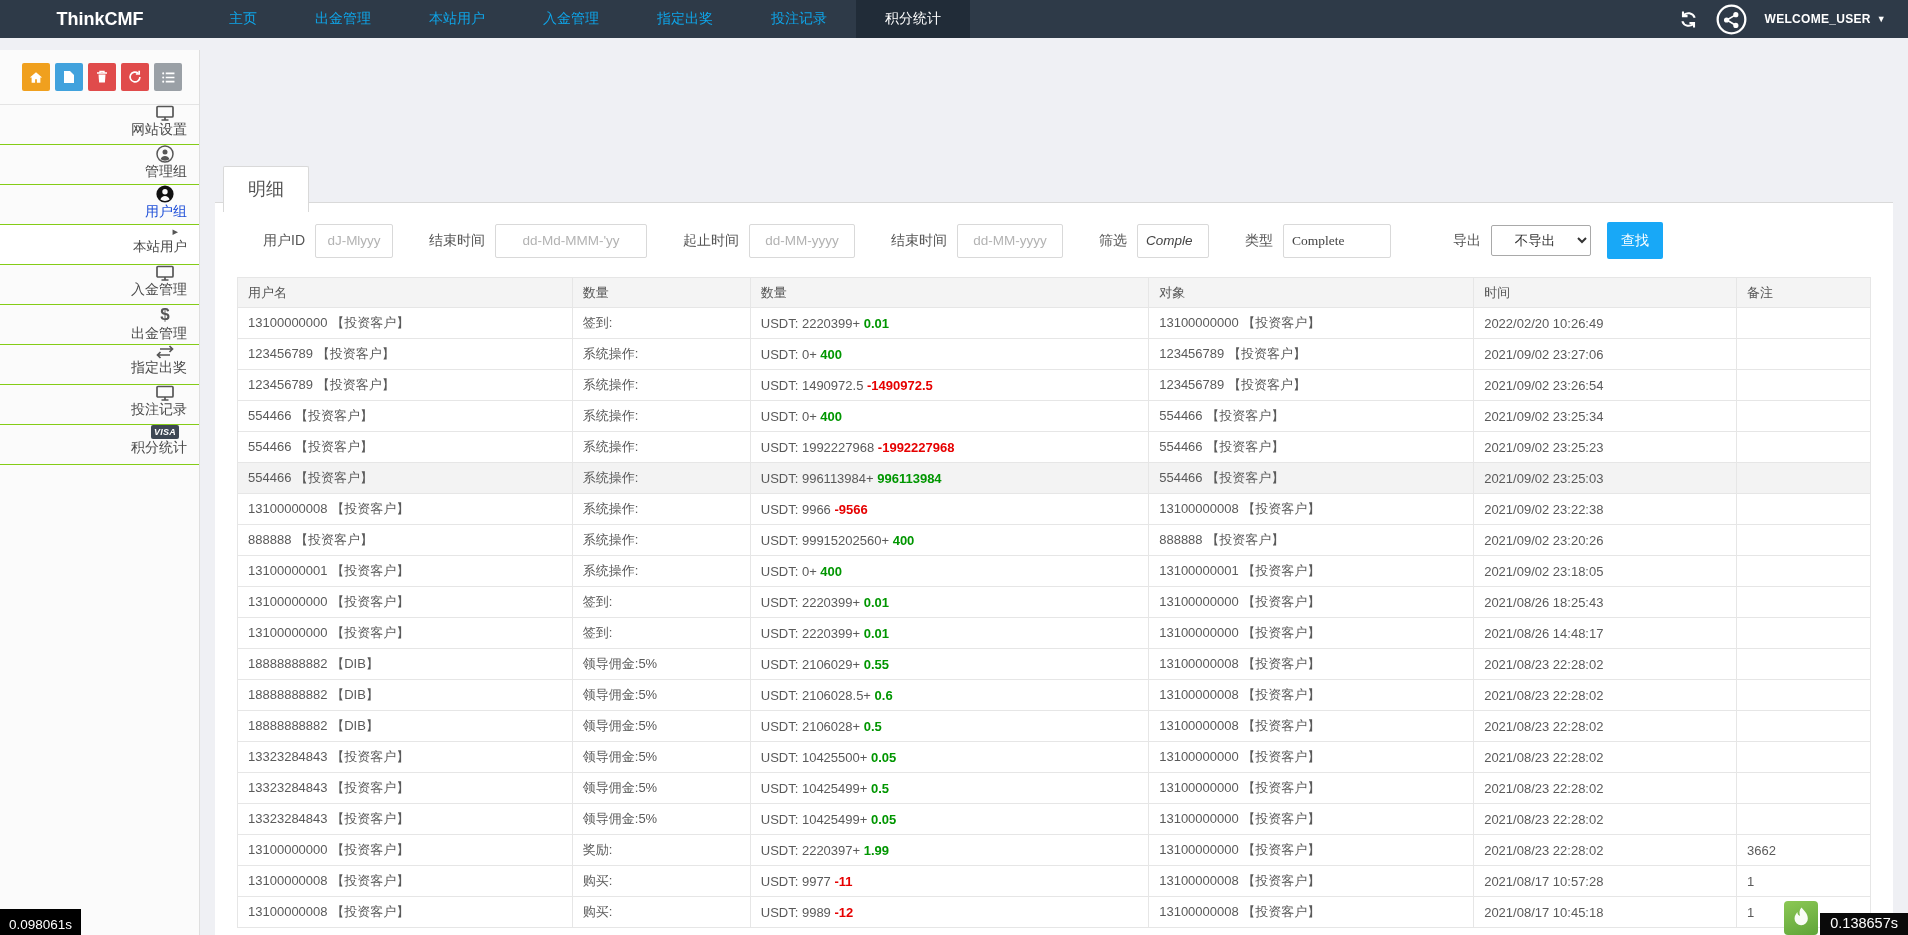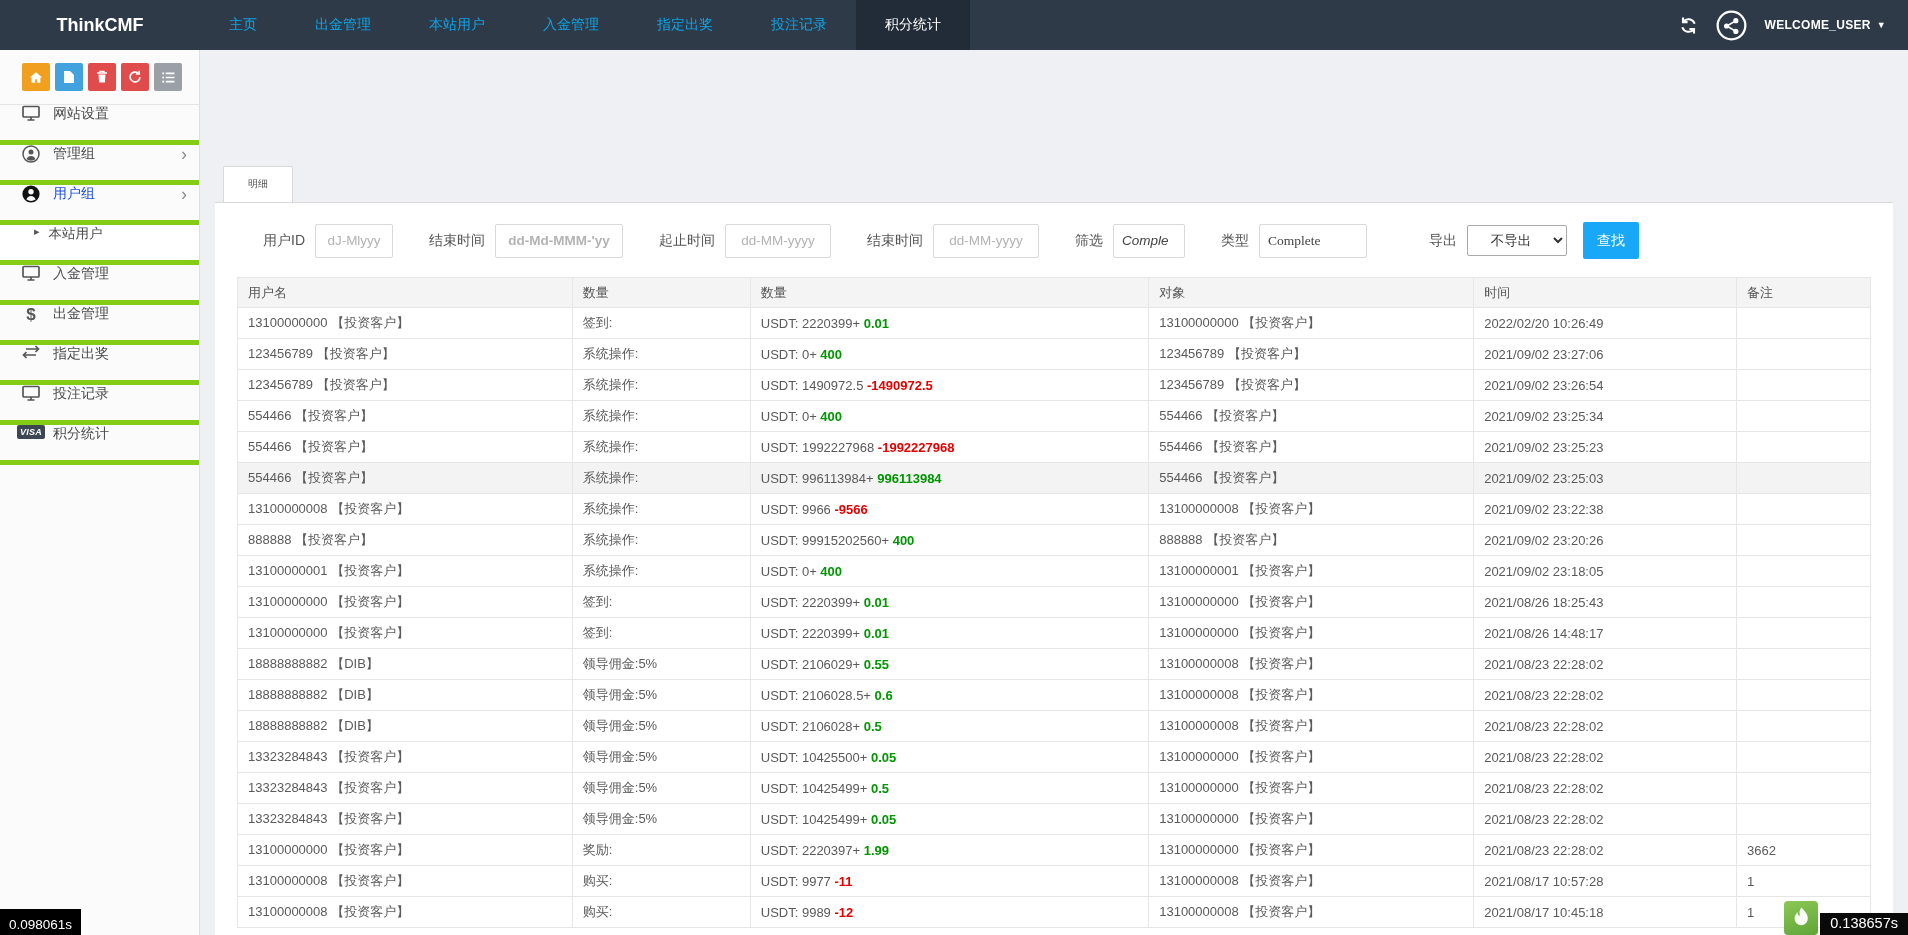--- a/index.html
+++ b/index.html
@@ -6,21 +6,21 @@
   html, body { width: 1908px; height: 935px; overflow: hidden; }
   body {
     position: relative;
     font-family: "Liberation Sans", "DejaVu Sans", sans-serif;
     background: #eff0f4;
     color: #555;
   }
 
   
   .navbar {
-    position: absolute; top: 0; left: 0; right: 0; height: 50px;
+    position: absolute; top: 0; left: 0; right: 0; height: 38px;
     background: #2e3a48; display: flex; align-items: stretch; z-index: 20;
   }
   .brand {
     width: 200px; color: #fff; font-size: 18px; font-weight: bold;
     display: flex; align-items: center; justify-content: center; cursor: pointer;
   }
   .nav-items { display: flex; align-items: stretch; }
   .nav-item {
     color: #0ea5e9; font-size: 14px; padding: 0 29px; display: flex; align-items: center;
     cursor: pointer;
@@ -37,58 +37,58 @@
     position: absolute; top: 50px; left: 0; bottom: 0; width: 200px;
     background: #fbfbfb; border-right: 1px solid #dfdfdf; z-index: 10;
   }
   .side-toolbar { display: flex; gap: 5px; padding: 13px 0 13px 22px; }
   .tool-btn {
     width: 28px; height: 28px; border-radius: 2px; display: inline-flex;
     align-items: center; justify-content: center; cursor: pointer;
   }
   .side-menu { border-top: 1px solid #e4e4e4; }
   .side-item {
-    height: 40px; display: flex; align-items: flex-start; padding: 0 12px 0 20px;
-    border-bottom: 5px solid #84cc16; font-size: 14px; color: #4a4a4a;
-    cursor: pointer; background: #fbfbfb; position: relative;
+    height: 40px; display: flex; align-items: flex-end; padding: 0 12px 0 20px;
+    border-bottom: 1px solid #84cc16; font-size: 14px; color: #4a4a4a;
+    cursor: pointer; background: #fbfbfb; position: relative; flex-direction: column;
   }
   .side-item.sub { padding-left: 34px; background: #fff; font-size: 13.5px; }
   .side-item .mi { width: 22px; display: inline-flex; justify-content: center; margin-right: 11px; color: #565656; }
   .side-item.active .mi { color: #111; }
   .side-item.active .side-label { font-weight: normal; color: #1d4ed8; }
   .side-item .chev { margin-left: auto; color: #8a8a8a; font-size: 18px; line-height: 1; }
   .sub-caret { color: #555; font-size: 11px; margin-right: 9px; }
   .dollar { font-size: 17px; font-weight: bold; color: #565656; }
   .visa {
     background: #3d4754; color: #fff; font-size: 9px; font-weight: bold; font-style: italic;
     padding: 2px 3px; border-radius: 2px; letter-spacing: .3px;
   }
 
   
   .content { position: absolute; left: 200px; top: 50px; right: 0; bottom: 0; padding: 115px 15px 0 15px; }
   .tabbar { border-bottom: 1px solid #d9d9d9; padding-left: 8px; height: 38px; }
   .tab {
     display: inline-block; background: #fff; border: 1px solid #d9d9d9; border-bottom: none;
-    padding: 10px 24px 11px; font-size: 10px; color: #555; position: relative; top: 1px;
+    padding: 10px 24px 11px; font-size: 18px; color: #555; position: relative; top: 1px;
     border-radius: 2px 2px 0 0; cursor: pointer;
   }
   .card { background: #fff; height: 732px; padding: 13px 22px 0 22px; overflow: hidden; }
 
   
   .filters { display: flex; align-items: center; margin: 6px 0 18px 0; padding-left: 26px; }
   #filterFields { display: contents; }
   .f-label { color: #555; font-size: 14px; margin: 0 10px 0 36px; white-space: nowrap; }
   .f-label.first { margin-left: 0; }
   .f-input {
     height: 34px; border: 1px solid #d9d9d9; border-radius: 2px; background: #fff;
     font-size: 13.5px; color: #444; text-align: center; outline: none;
     font-family: "Liberation Sans", "DejaVu Sans", sans-serif;
   }
   .f-input::placeholder { color: #b3b3b3; }
-  .f0 { width: 78px; } .f1 { width: 128px; font-weight: bold; } .f2 { width: 106px; }
+  .f0 { width: 78px; } .f1 { width: 152px; } .f2 { width: 106px; }
   .f3 { width: 106px; } .f4 { width: 72px; text-align: left; padding-left: 8px; font-style: italic; } .f5 { width: 108px; text-align: left; padding-left: 8px; font-family: Liberation Serif, serif; }
   .export-label { margin-left: 62px; }
   .export-select {
     height: 31px; width: 100px; border: 1px solid #a9a9a9; border-radius: 2px; background: #fff;
     font-size: 13.5px; color: #333; text-align: center; outline: none;
     font-family: "Liberation Sans", "DejaVu Sans", sans-serif;
   }
   .search-btn {
     margin-left: 16px; width: 56px; height: 37px; background: #18a8f7; color: #fff;
     border: none; border-radius: 2px; font-size: 14px; cursor: pointer;

